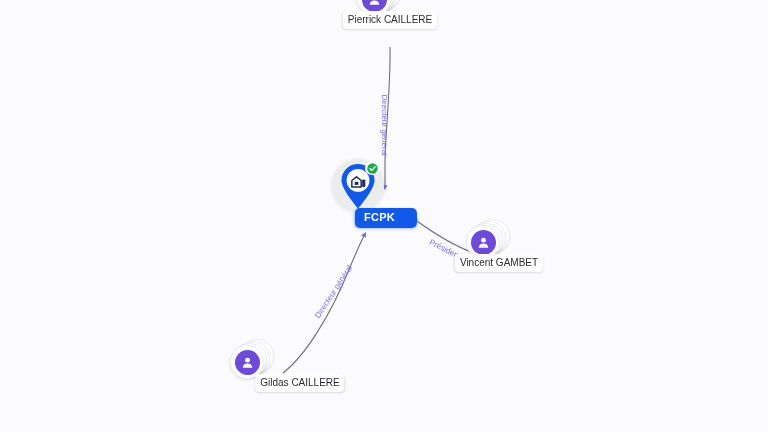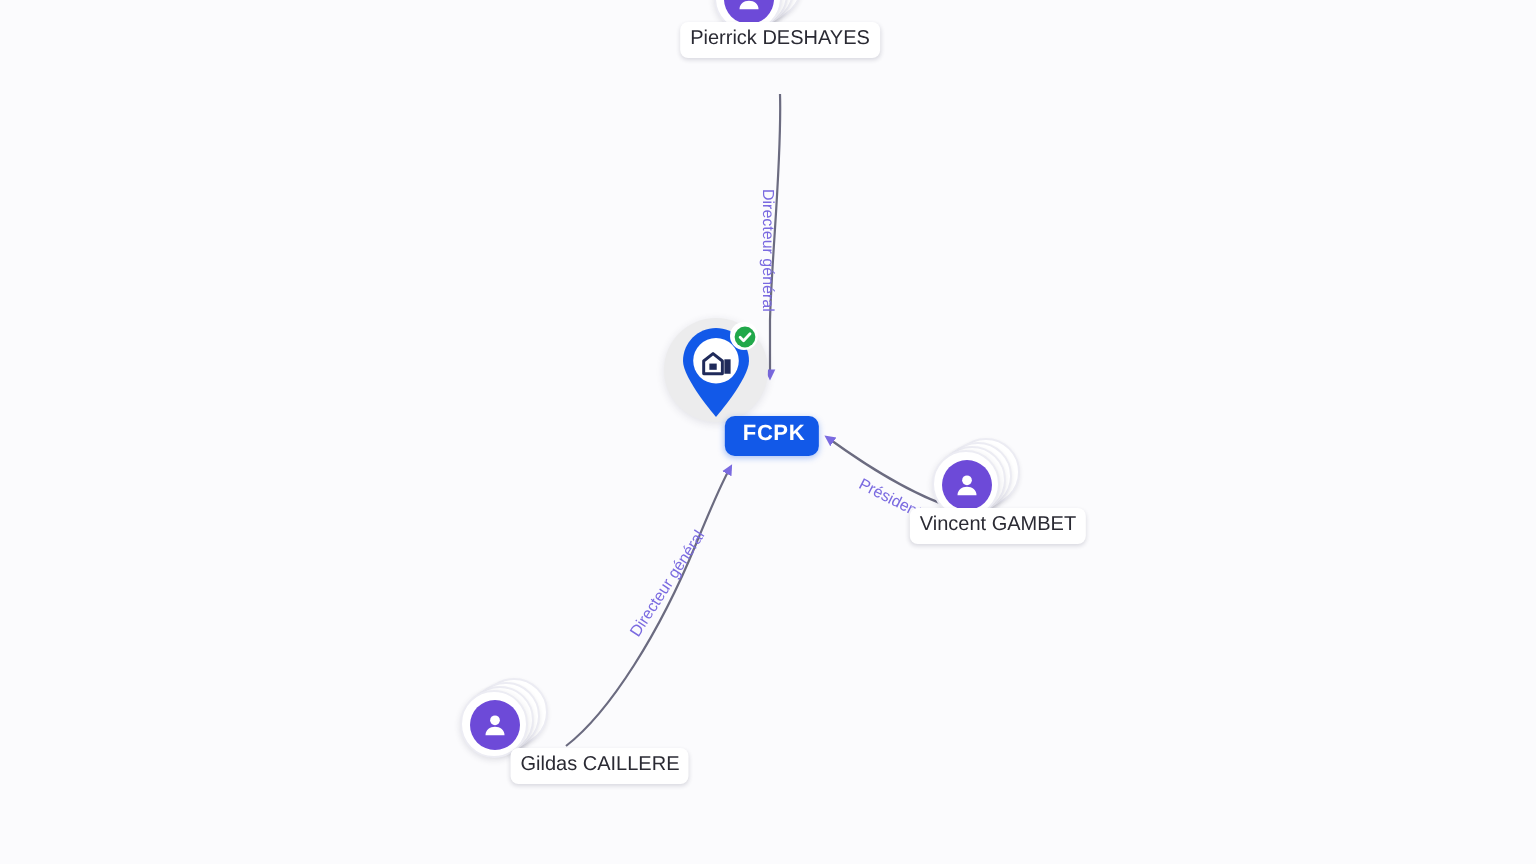--- a/index.html
+++ b/index.html
@@ -153,21 +153,21 @@
   .company-label {
     position: absolute;
     left: 50%;
     transform: translateX(-50%);
     white-space: nowrap;
     background: #1259e8;
     color: #ffffff;
     font-size: 11px;
     font-weight: bold;
     line-height: 13px;
-    padding: 3px 7px 4px 9px;
+    padding: 3px 22px 4px 9px;
     border-radius: 5px;
     box-shadow: 0 1px 3px rgba(18, 89, 232, 0.35);
     letter-spacing: 0.3px;
   }
 
   
   .edge-label {
     position: absolute;
     color: #7a6ae0;
     font-size: 8px;
@@ -210,21 +210,21 @@
         <div class="stack-card s1"></div>
         <div class="avatar-disc">
           <div class="avatar-inner">
             <svg width="15" height="15" viewBox="0 0 24 24">
               <circle cx="12" cy="8.2" r="3.9" fill="#ffffff"></circle>
               <path d="M4.4 20.2c0-4.3 3.4-6.8 7.6-6.8s7.6 2.5 7.6 6.8z" fill="#ffffff"></path>
             </svg>
           </div>
         </div>
       </div>
-      <div class="node-label" style="top:14px;">Pierrick DESHAYES</div>
+      <div class="node-label" style="top:14px;">Pierrick CAILLERE</div>
     </div>
   </div>
 
   <div class="node" style="left:499px; top:257px;">
     <div class="node-visual" style="left:0; top:0;">
       <div class="person-avatar-wrap" style="transform: translate(-16px,-16px);">
         <div class="stack-card s3"></div>
         <div class="stack-card s2"></div>
         <div class="stack-card s1"></div>
         <div class="avatar-disc">

